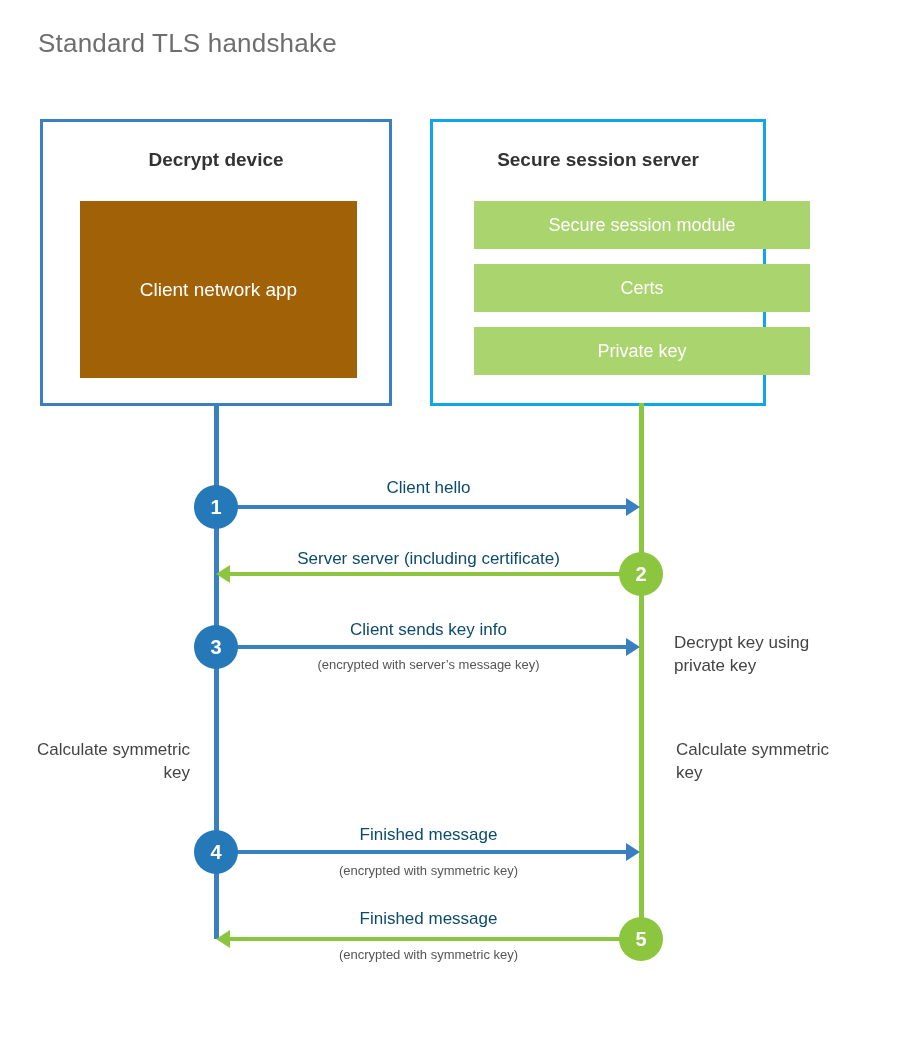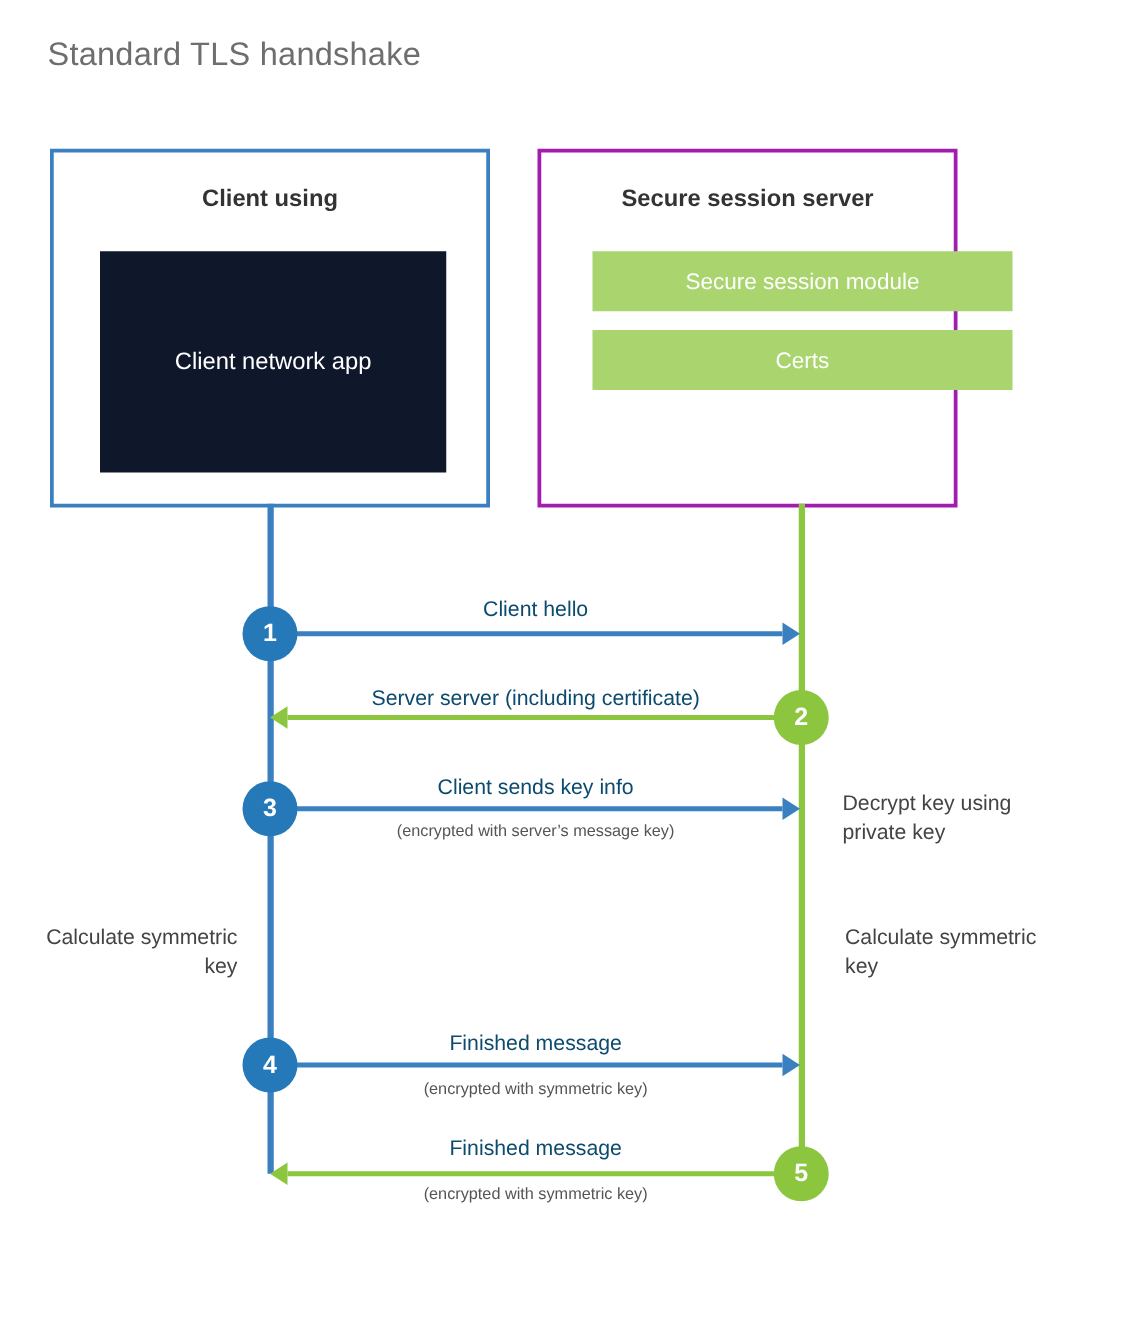--- a/index.html
+++ b/index.html
@@ -44,42 +44,42 @@
     top: 119px;
     width: 352px;
     height: 287px;
     border: 3px solid #3a80c1;
   }
   .entity-box.server {
     left: 430px;
     top: 119px;
     width: 336px;
     height: 287px;
-    border: 3px solid #a21caf;
+    border: 3px solid #0ea5e9;
   }
   .entity-title {
     position: absolute;
     left: 0;
     right: 0;
     top: 27px;
     text-align: center;
     font-size: 19px;
     font-weight: bold;
     color: #333333;
     white-space: nowrap;
   }
 
   
   .client-app-block {
     position: absolute;
     left: 37px;
     top: 79px;
     width: 277px;
     height: 177px;
-    background: #0f172a;
+    background: #a16207;
     color: #ffffff;
     font-size: 19px;
     font-weight: 300;
     display: flex;
     align-items: center;
     justify-content: center;
     text-align: center;
     line-height: 1.35;
   }
   .server-block {
@@ -182,28 +182,29 @@
   .side-note.left-of-line  { text-align: right; }
 </style>
 </head>
 <body>
 
 <div id="diagram">
 
   <div class="page-title">Standard TLS handshake</div>
 
   <div class="entity-box client">
-    <div class="entity-title">Client using</div>
+    <div class="entity-title">Decrypt device</div>
     <div class="client-app-block">Client network app</div>
   </div>
 
   <div class="entity-box server">
     <div class="entity-title">Secure session server</div>
     <div class="server-block b0">Secure session module</div>
     <div class="server-block b1">Certs</div>
+    <div class="server-block b2">Private key</div>
   </div>
 
   <div class="lifeline client"></div>
   <div class="lifeline server"></div>
 
   <div class="msg-label" style="left:216px; top:478px; width:425px;">Client hello</div>
   <div class="msg-line blue" style="left:216px; top:505px; width:410px;"></div>
   <div class="arrow-head right blue" style="left:626px; top:498px;"></div>
   <div class="step-circle blue" style="left:194px; top:485px;">1</div>
 

